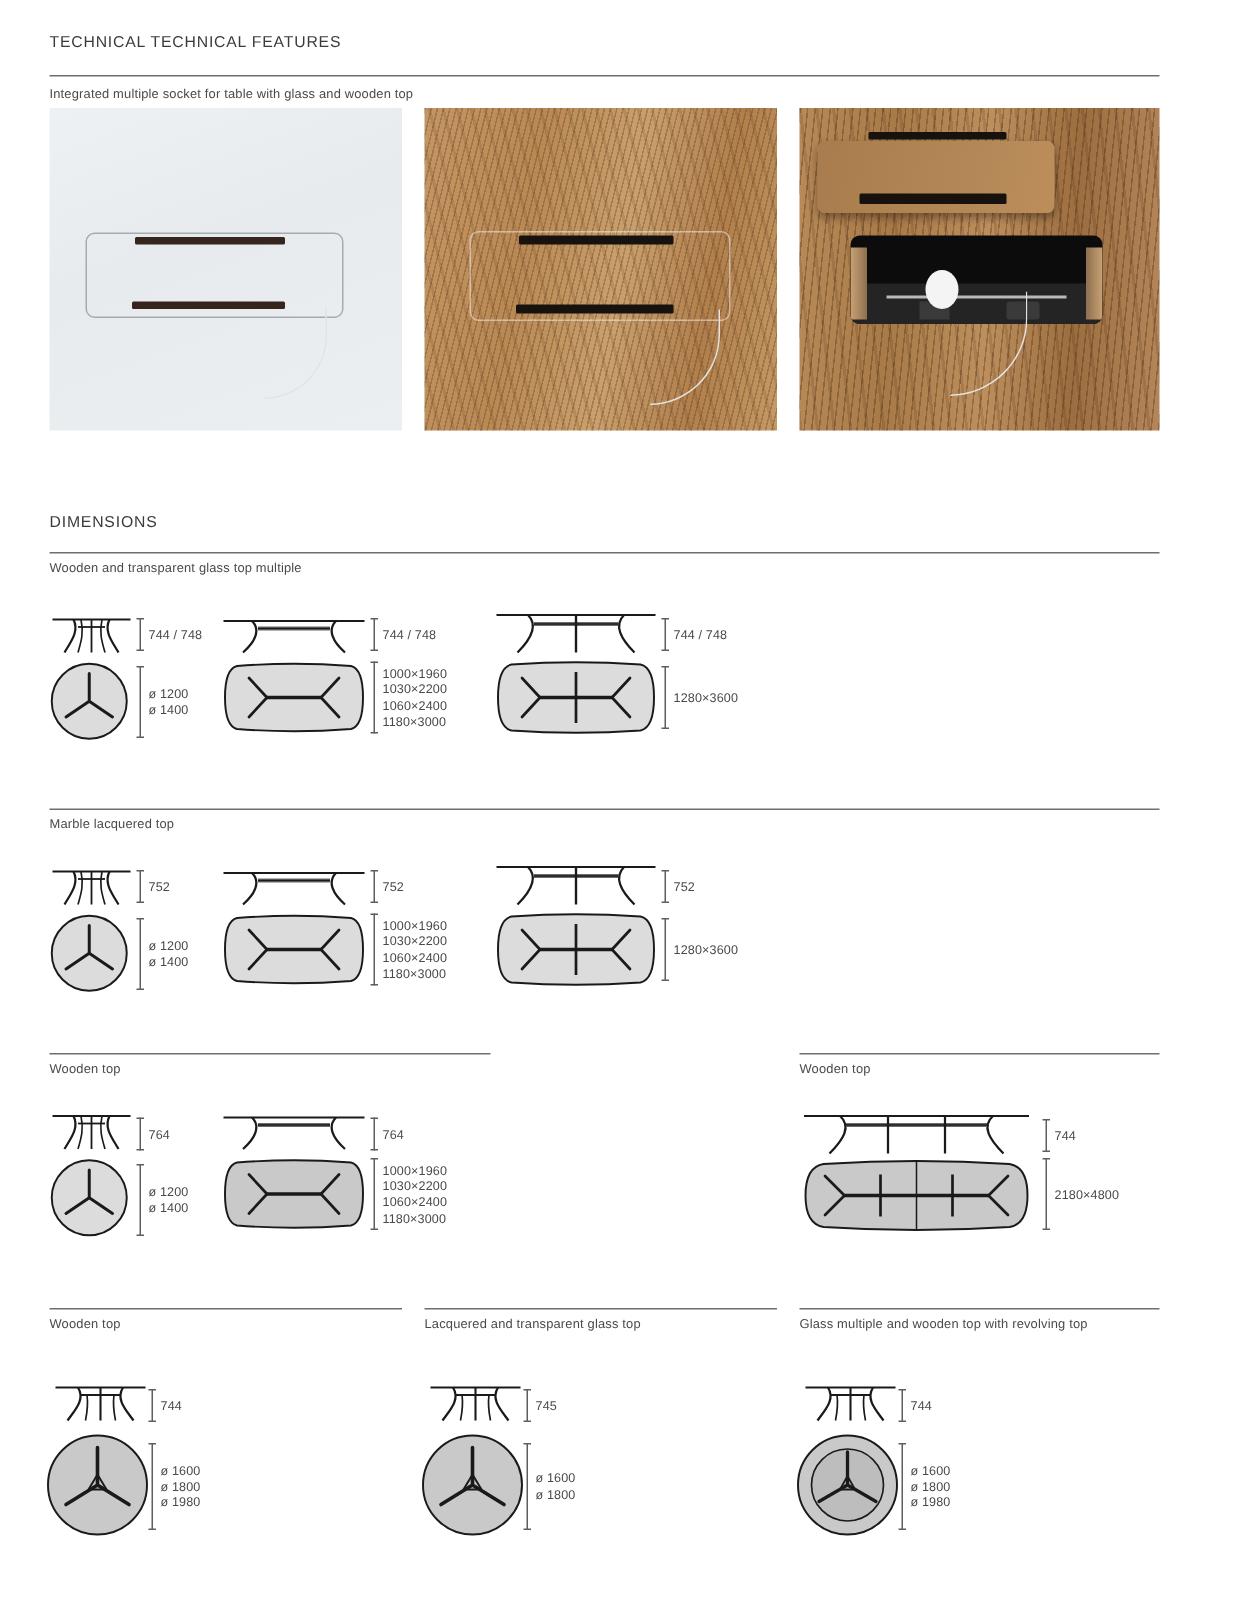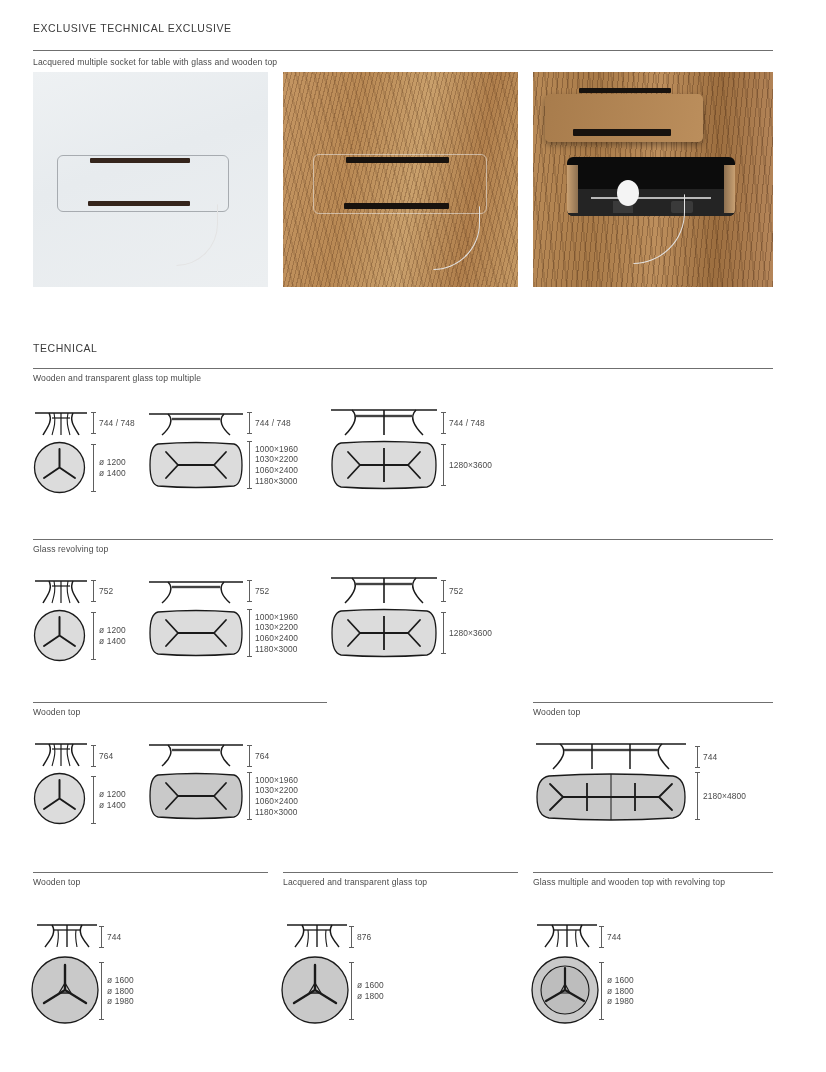--- a/index.html
+++ b/index.html
@@ -67,25 +67,25 @@
   .dim-bar::before{top:0;}
   .dim-bar::after{bottom:0;}
   .dim-txt{font-size:8.4px;line-height:10.6px;color:#4a4a4a;white-space:pre;letter-spacing:.1px;}
   .dim-bar{position:relative;}
 </style>
 </head>
 <body>
 
 <div class="page">
 
-  <div class="sec-title" style="left:33px;top:22px;">EXCLUSIVE TECHNICAL EXCLUSIVE</div>
+  <div class="sec-title" style="left:33px;top:22px;">TECHNICAL TECHNICAL FEATURES</div>
 
   <div class="rule" style="left:33px;top:50px;width:740px;"></div>
 
-  <div class="sub-label" style="left:33px;top:57px;">Lacquered multiple socket for table with glass and wooden top</div>
+  <div class="sub-label" style="left:33px;top:57px;">Integrated multiple socket for table with glass and wooden top</div>
 
   <div class="photo ph-glass" style="left:33px;top:72px;width:235px;height:215px;">
     <div class="socket-plate" style="left:24px;top:83px;width:170px;height:55px;border-color:rgba(150,155,160,.8);"></div>
     <div class="socket-bar" style="left:57px;top:86px;width:100px;height:5px;background:#35251c;"></div>
     <div class="socket-bar" style="left:55px;top:129px;width:102px;height:5px;background:#35251c;"></div>
     <div class="cable" style="left:143px;top:132px;width:40px;height:60px;"></div>
   </div>
 
   <div class="photo ph-wood" style="left:283px;top:72px;width:235px;height:215px;">
     <div class="socket-plate" style="left:30px;top:82px;width:172px;height:58px;border-color:rgba(235,235,235,.55);"></div>
@@ -107,21 +107,21 @@
            background:linear-gradient(90deg,#c9a173,#8d7050);"></div>
       <div style="position:absolute;right:0;top:8px;width:11px;height:48px;
            background:linear-gradient(270deg,#c9a173,#8d7050);"></div>
       <div style="position:absolute;left:46px;top:44px;width:20px;height:12px;background:#3a3a3a;"></div>
       <div style="position:absolute;left:104px;top:44px;width:22px;height:12px;background:#3a3a3a;border-radius:2px;"></div>
     </div>
     <div class="plug" style="left:84px;top:108px;width:22px;height:26px;"></div>
     <div class="cable" style="left:100px;top:122px;width:50px;height:68px;"></div>
   </div>
 
-  <div class="sec-title" style="left:33px;top:342px;">TECHNICAL</div>
+  <div class="sec-title" style="left:33px;top:342px;">DIMENSIONS</div>
 
   <div class="rule" style="left:33px;top:368px;width:740px;"></div>
   <div class="sub-label" style="left:33px;top:373px;">Wooden and transparent glass top multiple</div>
 
   <div class="fig" style="left:33px;top:410px;">
     <svg width="56" height="26" viewBox="0 0 56 26">
       <path d="M2 3 H54" stroke="#1a1a1a" stroke-width="1.4" fill="none"></path>
       <path d="M16 3 C20 11 14 18 10 25 M40 3 C36 11 42 18 46 25" stroke="#1a1a1a" stroke-width="1.5" fill="none"></path>
       <path d="M28 3 V25" stroke="#1a1a1a" stroke-width="1.2"></path>
       <path d="M19 8 H37" stroke="#1a1a1a" stroke-width="1.2"></path>
@@ -194,21 +194,21 @@
       <path d="M30 25 L18 12 M30 25 L18 38 M78 25 L90 12 M78 25 L90 38" stroke="#1a1a1a" stroke-width="1.8" fill="none" stroke-linecap="round"></path>
       <path d="M54 8 V42" stroke="#1a1a1a" stroke-width="1.8"></path>
     </svg>
   </div>
   <div class="dim" style="left:443px;top:444px;height:42px;">
     <div class="dim-bar" style="height:42px;"></div>
     <div class="dim-txt">1280×3600</div>
   </div>
 
   <div class="rule" style="left:33px;top:539px;width:740px;"></div>
-  <div class="sub-label" style="left:33px;top:544px;">Glass revolving top</div>
+  <div class="sub-label" style="left:33px;top:544px;">Marble lacquered top</div>
 
   <div class="fig" style="left:33px;top:578px;">
     <svg width="56" height="26" viewBox="0 0 56 26">
       <path d="M2 3 H54" stroke="#1a1a1a" stroke-width="1.4" fill="none"></path>
       <path d="M16 3 C20 11 14 18 10 25 M40 3 C36 11 42 18 46 25" stroke="#1a1a1a" stroke-width="1.5" fill="none"></path>
       <path d="M28 3 V25" stroke="#1a1a1a" stroke-width="1.2"></path>
       <path d="M19 8 H37" stroke="#1a1a1a" stroke-width="1.2"></path>
       <path d="M21 3 C23 12 21 18 19 25 M35 3 C33 12 35 18 37 25" stroke="#1a1a1a" stroke-width="1.1" fill="none"></path>
     </svg>
   </div>
@@ -410,21 +410,21 @@
     <svg width="62" height="26" viewBox="0 0 62 26">
       <path d="M1 3 H61" stroke="#1a1a1a" stroke-width="1.4" fill="none"></path>
       <path d="M16 3 C21 11 14 18 9 25 M46 3 C41 11 48 18 53 25" stroke="#1a1a1a" stroke-width="1.5" fill="none"></path>
       <path d="M31 3 V25" stroke="#1a1a1a" stroke-width="1.4"></path>
       <path d="M18 8 H44" stroke="#1a1a1a" stroke-width="1.3"></path>
       <path d="M22 8 C23 15 22 20 21 25 M40 8 C39 15 40 20 41 25" stroke="#1a1a1a" stroke-width="1.1" fill="none"></path>
     </svg>
   </div>
   <div class="dim" style="left:351px;top:926px;height:22px;">
     <div class="dim-bar" style="height:22px;"></div>
-    <div class="dim-txt">876</div>
+    <div class="dim-txt">745</div>
   </div>
 
   <div class="fig" style="left:280px;top:955px;">
     <svg width="70" height="70" viewBox="0 0 70 70">
       <circle cx="35" cy="35" r="33" fill="#c9c9c9" stroke="#1a1a1a" stroke-width="1.3"></circle>
       <path d="M35 10 V35 M35 35 L14 48 M35 35 L56 48" stroke="#1a1a1a" stroke-width="2.4" fill="none" stroke-linecap="round"></path>
       <path d="M35 28 L29 38 M35 28 L41 38 M29 38 L41 38" stroke="#1a1a1a" stroke-width="1.3" fill="none"></path>
     </svg>
   </div>
   <div class="dim" style="left:351px;top:962px;height:58px;">

